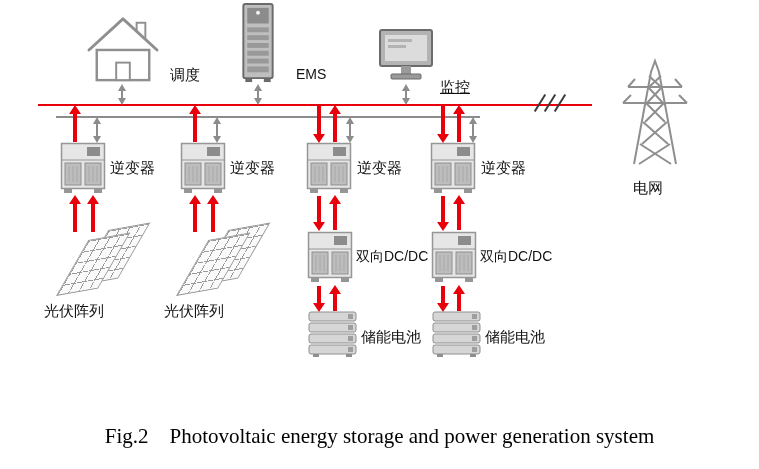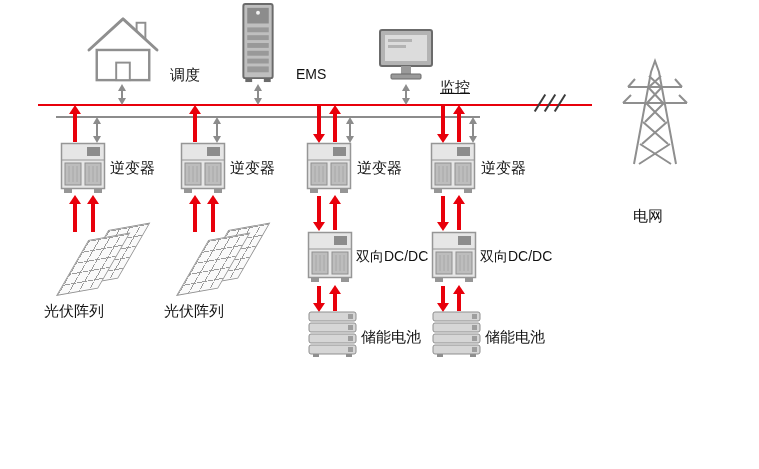--- a/index.html
+++ b/index.html
@@ -94,21 +94,21 @@
         <path d="M3 47 L67 47"></path>
         <path d="M8 31 L15 23 M62 31 L55 23 M3 47 L11 39 M67 47 L59 39"></path>
         <path d="M29 20 L41 31 M41 20 L29 31"></path>
         <path d="M28 31 L43 47 M42 31 L27 47"></path>
         <path d="M26 47 L45 66 M44 47 L25 66"></path>
         <path d="M23 66 L48 88 M47 66 L22 88"></path>
         <path d="M20 88 L51 108 M50 88 L19 108"></path>
       </g>
     </svg>
   </div>
-  <div class="label" style="left:633px;top:180px;margin-top:28px;">电网</div>
+  <div class="label" style="left:633px;top:180px;">电网</div>
 
   <div class="bus red-bus" style="left:38px;top:104px;width:554px;height:2px;"></div>
   <div class="bus gray-bus" style="left:56px;top:116px;width:424px;height:2px;"></div>
   <div class="slash" style="left:539px;top:93px;"></div>
   <div class="slash" style="left:549px;top:93px;"></div>
   <div class="slash" style="left:559px;top:93px;"></div>
 
   <div class="arrow gray hu hd" style="left:116px;top:84px;height:21px;">
       <span class="shaft"></span>
     </div>
@@ -314,14 +314,15 @@
       <rect x="41" y="3" width="5" height="5" fill="#9e9e9e"></rect>
       <rect x="41" y="14" width="5" height="5" fill="#9e9e9e"></rect>
       <rect x="41" y="25" width="5" height="5" fill="#9e9e9e"></rect>
       <rect x="41" y="36" width="5" height="5" fill="#9e9e9e"></rect>
       <rect x="6" y="43" width="6" height="3" fill="#8f8f8f"></rect>
       <rect x="39" y="43" width="6" height="3" fill="#8f8f8f"></rect>
     </svg>
   </div>
   <div class="label" style="left:485px;top:329px;">储能电池</div>
 
+  <div class="caption en">Fig.2    Photovoltaic energy storage and power generation system</div>
 
 </div>
 
 </body></html>

